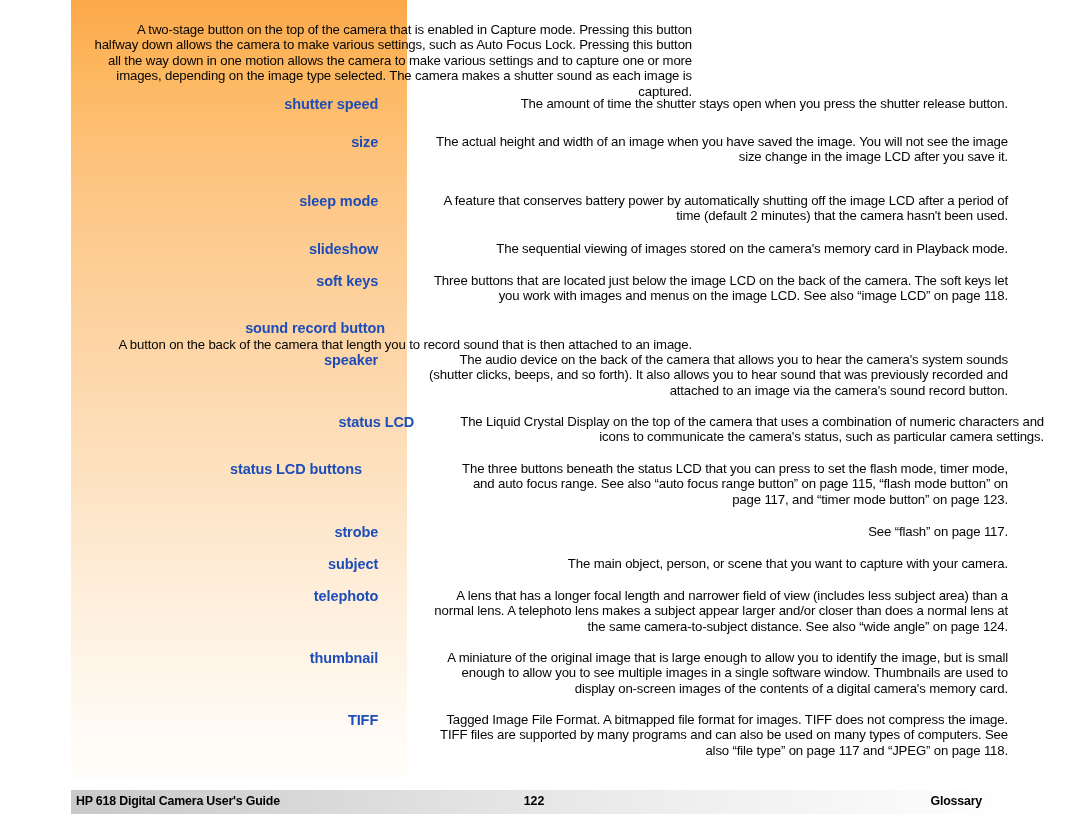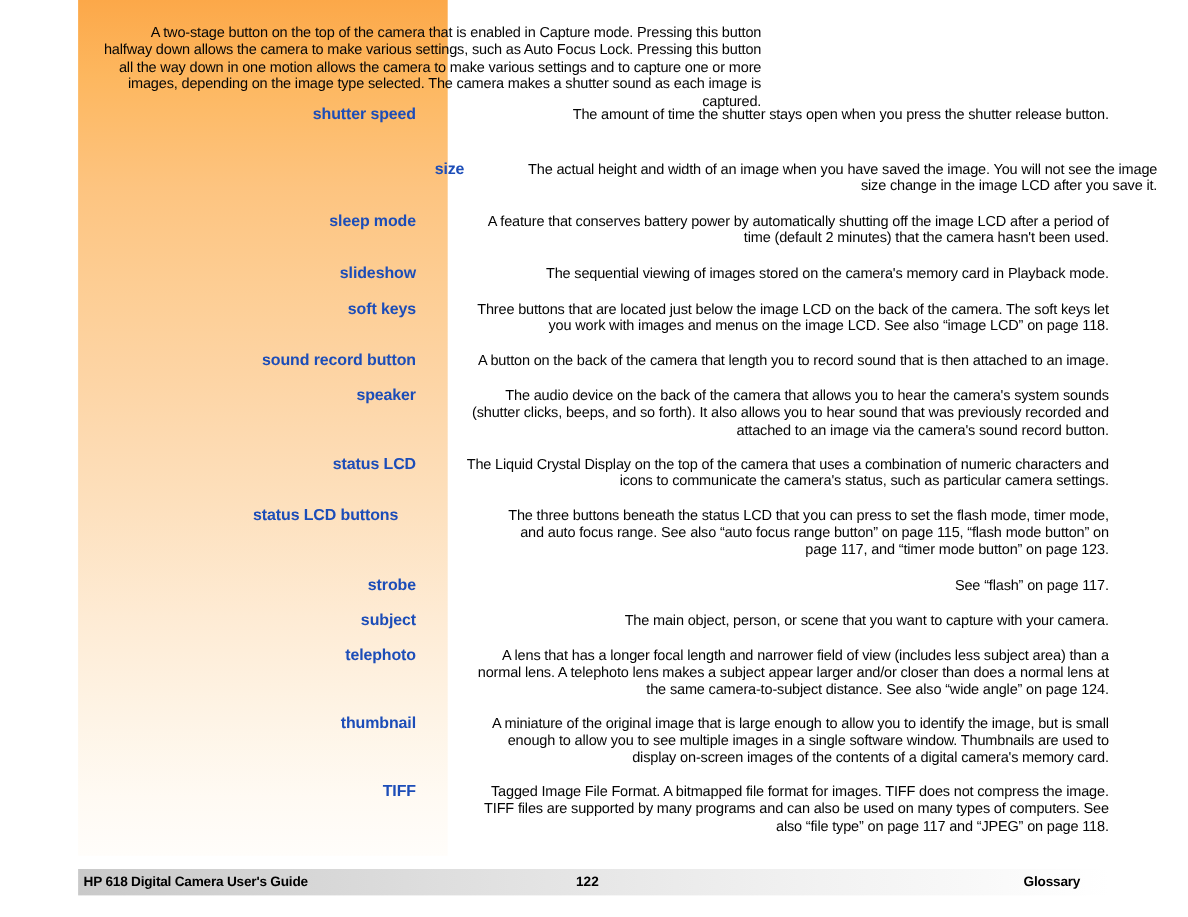--- a/index.html
+++ b/index.html
@@ -146,45 +146,45 @@
   <div id="sidebar-band"></div>
 
   <div id="glossary">
       <div class="entry" style="top: 22px;">
         <div class="definition">A two-stage button on the top of the camera that is enabled in Capture mode. Pressing this button halfway down allows the camera to make various settings, such as Auto Focus Lock. Pressing this button all the way down in one motion allows the camera to make various settings and to capture one or more images, depending on the image type selected. The camera makes a shutter sound as each image is captured.</div>
       </div>
       <div class="entry" style="top: 96px;">
         <div class="term">shutter speed</div>
         <div class="definition">The amount of time the shutter stays open when you press the shutter release button.</div>
       </div>
-      <div class="entry" style="top: 146px; margin-left: 44px;">
+      <div class="entry" style="top: 134px;">
         <div class="term">size</div>
         <div class="definition">The actual height and width of an image when you have saved the image. You will not see the image size change in the image LCD after you save it.</div>
       </div>
       <div class="entry" style="top: 193px;">
         <div class="term">sleep mode</div>
         <div class="definition">A feature that conserves battery power by automatically shutting off the image LCD after a period of time (default 2 minutes) that the camera hasn't been used.</div>
       </div>
       <div class="entry" style="top: 241px;">
         <div class="term">slideshow</div>
         <div class="definition">The sequential viewing of images stored on the camera's memory card in Playback mode.</div>
       </div>
       <div class="entry" style="top: 273px;">
         <div class="term">soft keys</div>
         <div class="definition">Three buttons that are located just below the image LCD on the back of the camera. The soft keys let you work with images and menus on the image LCD. See also “image LCD” on page 118.</div>
       </div>
-      <div class="entry" style="top: 320px;">
+      <div class="entry" style="top: 320px; flex-direction: column;">
         <div class="term">sound record button</div>
         <div class="definition">A button on the back of the camera that length you to record sound that is then attached to an image.</div>
       </div>
       <div class="entry" style="top: 352px;">
         <div class="term">speaker</div>
         <div class="definition">The audio device on the back of the camera that allows you to hear the camera's system sounds (shutter clicks, beeps, and so forth). It also allows you to hear sound that was previously recorded and attached to an image via the camera's sound record button.</div>
       </div>
-      <div class="entry" style="top: 414px;">
+      <div class="entry" style="top: 414px; padding-left: 36px;">
         <div class="term">status LCD</div>
         <div class="definition">The Liquid Crystal Display on the top of the camera that uses a combination of numeric characters and icons to communicate the camera's status, such as particular camera settings.</div>
       </div>
       <div class="entry" style="top: 461px; gap: 47px;">
         <div class="term">status LCD buttons</div>
         <div class="definition">The three buttons beneath the status LCD that you can press to set the flash mode, timer mode, and auto focus range. See also “auto focus range button” on page 115, “flash mode button” on page 117, and “timer mode button” on page 123.</div>
       </div>
       <div class="entry" style="top: 524px;">
         <div class="term">strobe</div>
         <div class="definition">See “flash” on page 117.</div>

